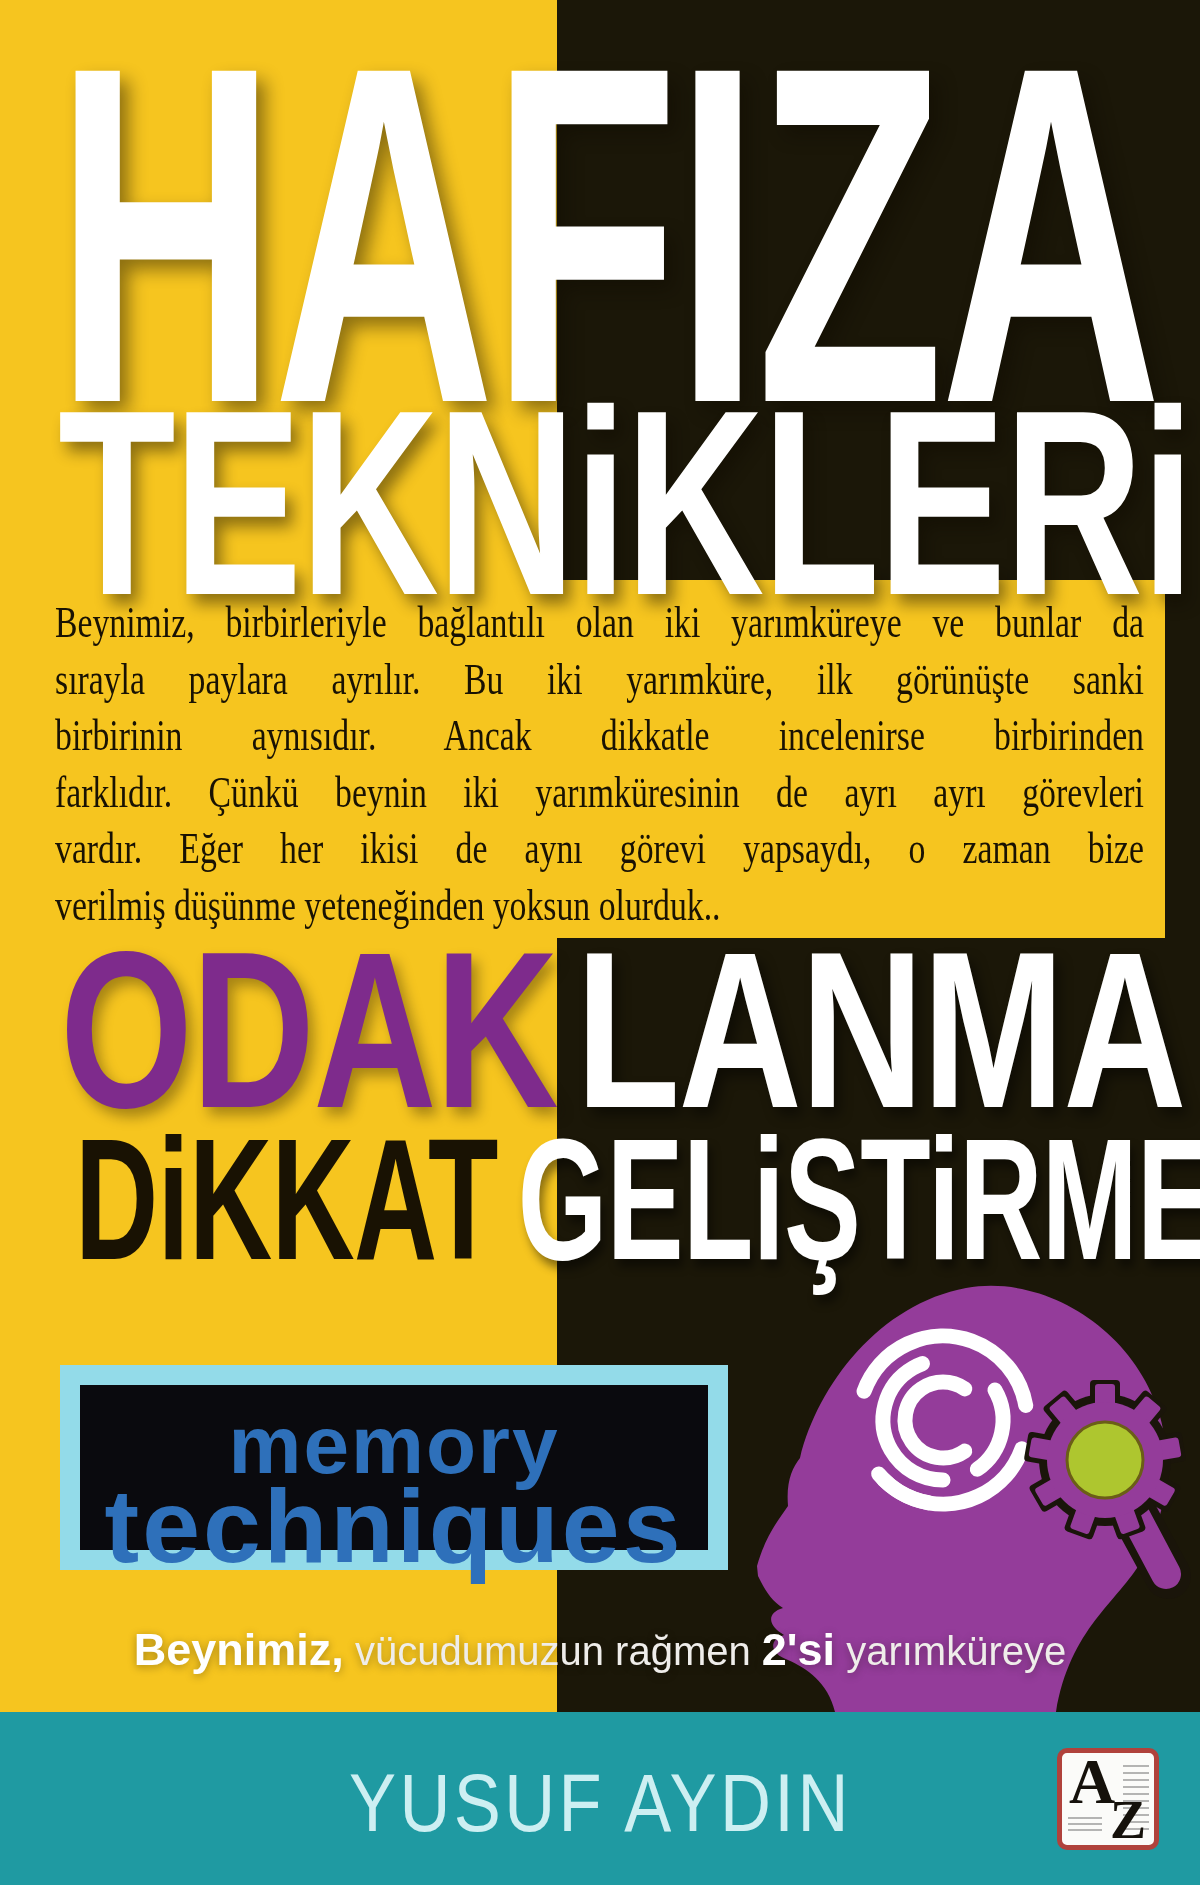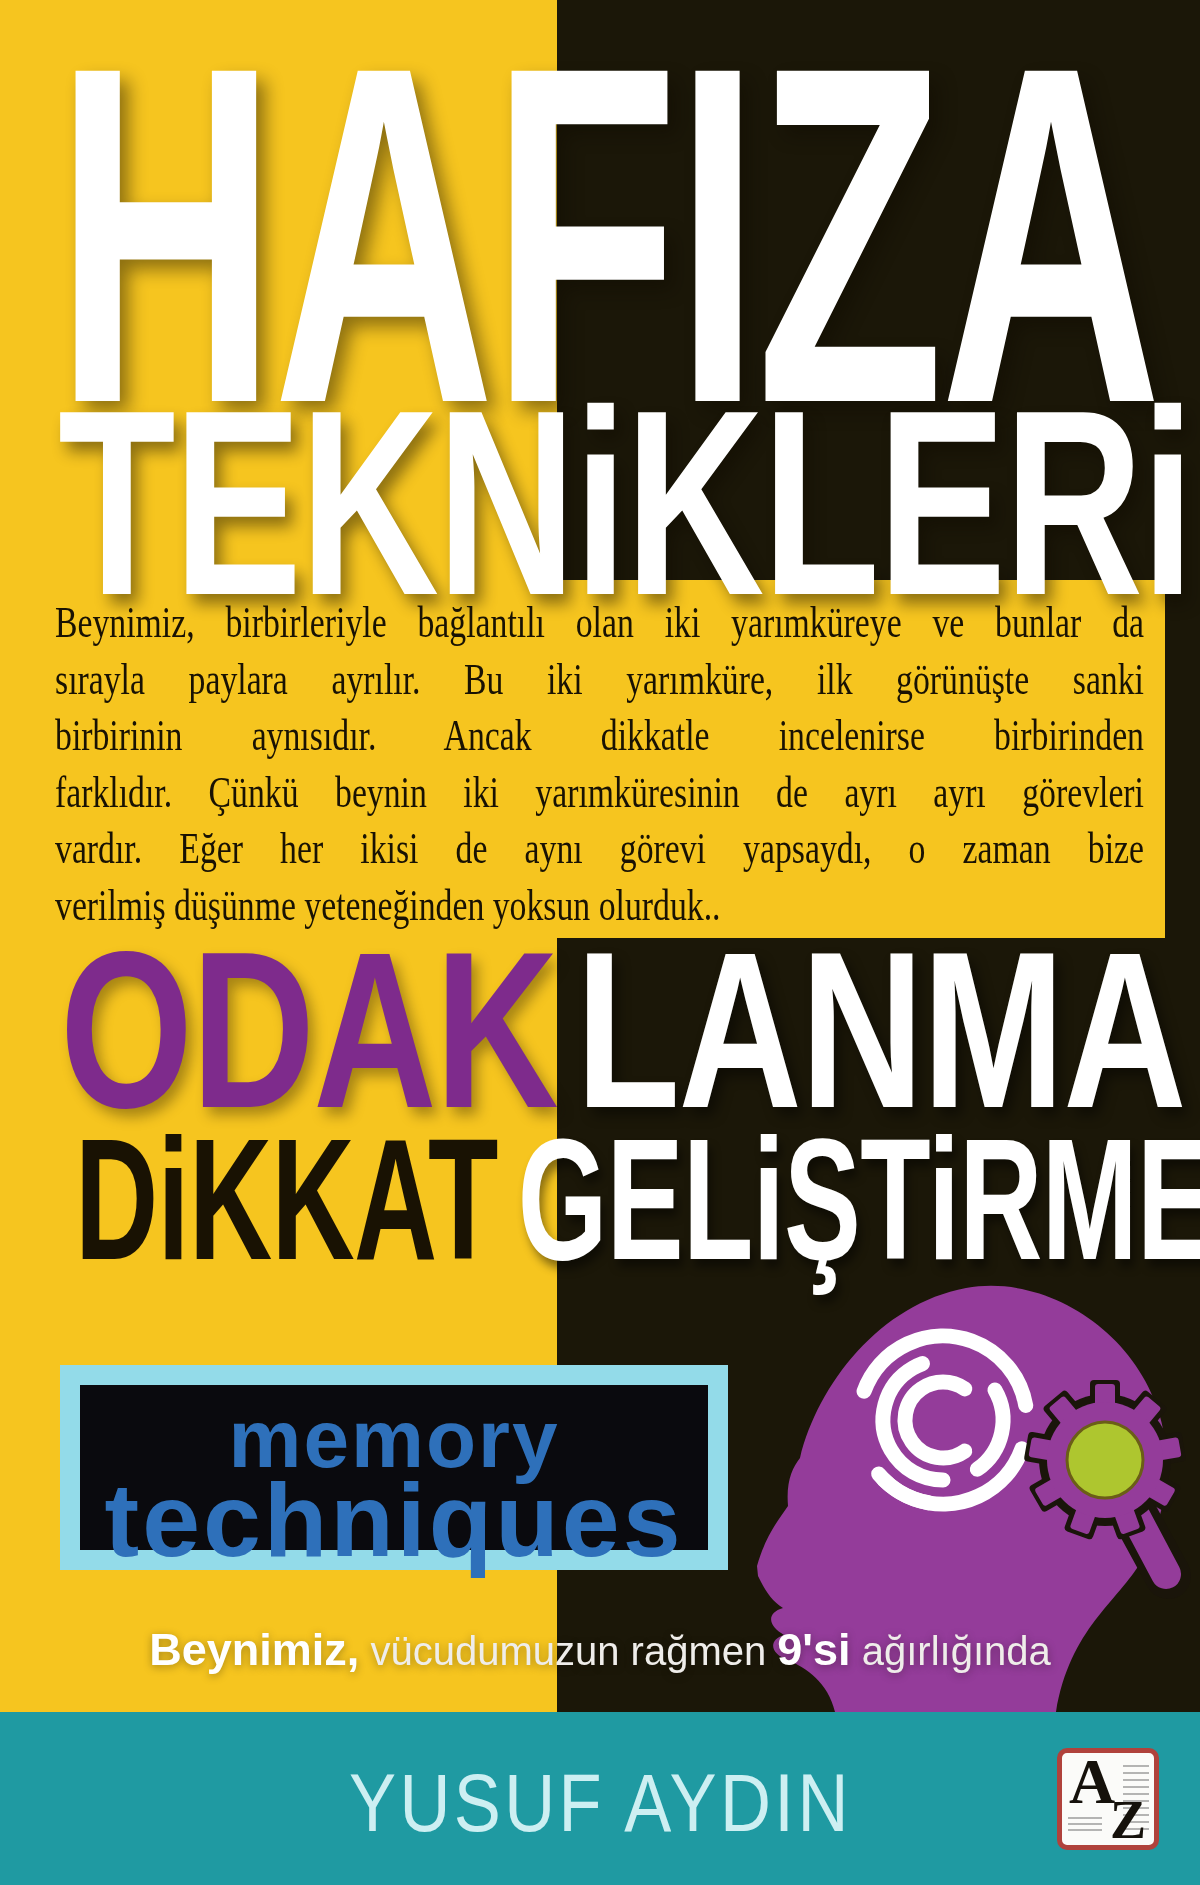--- a/index.html
+++ b/index.html
@@ -26,21 +26,21 @@
   .odak{color:#7E2B8C;text-shadow:8px 8px 14px rgba(20,15,4,.35);}
   .lanma{color:#ffffff;margin-left:24px;text-shadow:8px 8px 14px rgba(0,0,0,.45);}
   
   .dline{position:absolute;left:75px;top:1113px;font-size:172px;font-weight:700;line-height:1;
          white-space:nowrap;letter-spacing:-1px;transform:scaleX(0.67);transform-origin:0 0;}
   .dikkat{color:#191203;}
   .gelistirme{color:#ffffff;margin-left:30px;text-shadow:6px 8px 12px rgba(0,0,0,.45);}
   
   .badge{position:absolute;left:60px;top:1365px;width:628px;height:165px;background:#0A0A0E;
          border:20px solid #93DBE9;text-align:center;color:#2E70BA;font-weight:700;}
-  .badge-l1{font-size:82px;line-height:76px;margin-top:16px;letter-spacing:2px;}
+  .badge-l1{font-size:82px;line-height:76px;margin-top:22px;letter-spacing:2px;}
   .badge-l2{font-size:104px;line-height:86px;letter-spacing:3px;}
   
   .head{position:absolute;left:740px;top:1268px;}
   
   .fact{position:absolute;left:0;width:1200px;text-align:center;color:#EFEDEA;font-size:40px;
         white-space:nowrap;text-shadow:0 2px 8px rgba(20,15,5,.35);}
   .fact .fb{font-weight:700;font-size:45px;color:#ffffff;}
   .fact1{top:1624px;}
   .fact2{top:1668px;}
   
@@ -122,21 +122,21 @@
           <rect x="-10" y="-76" width="20" height="30" rx="3" transform="rotate(240)"></rect>
           <rect x="-10" y="-76" width="20" height="30" rx="3" transform="rotate(280)"></rect>
           <rect x="-10" y="-76" width="20" height="30" rx="3" transform="rotate(320)"></rect>
         </g>
         <circle r="58" fill="#943C9A"></circle>
         <circle r="38" fill="#AEC62F" stroke="#6B5E17" stroke-width="3"></circle>
       </g>
     </g>
   </svg>
 
-  <div class="fact fact1"><span class="fb">Beynimiz,</span><span> vücudumuzun rağmen </span><span class="fb">9'si</span><span> ağırlığında</span></div>
+  <div class="fact fact1"><span class="fb">Beynimiz,</span><span> vücudumuzun rağmen </span><span class="fb">2'si</span><span> yarımküreye</span></div>
 
   <div class="teal">
     <div class="author"><span>YUSUF AYDIN</span></div>
     <div class="logo">
       <div class="fine1"></div>
       <div class="fine2"></div>
       <span class="la">A</span>
       <span class="lz">Z</span>
     </div>
   </div>

